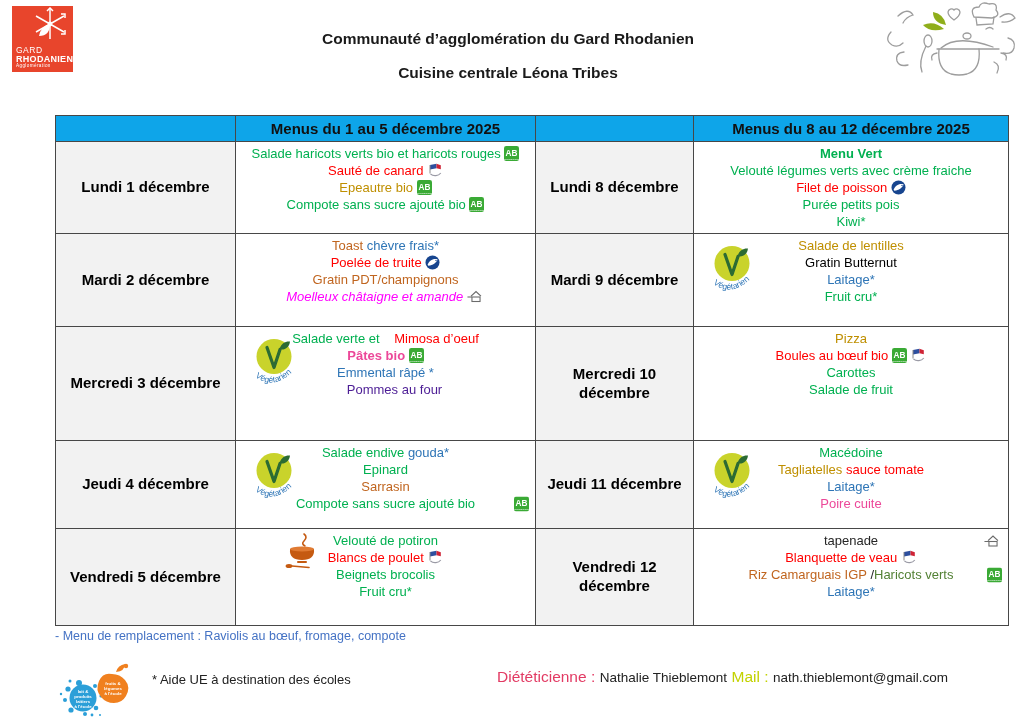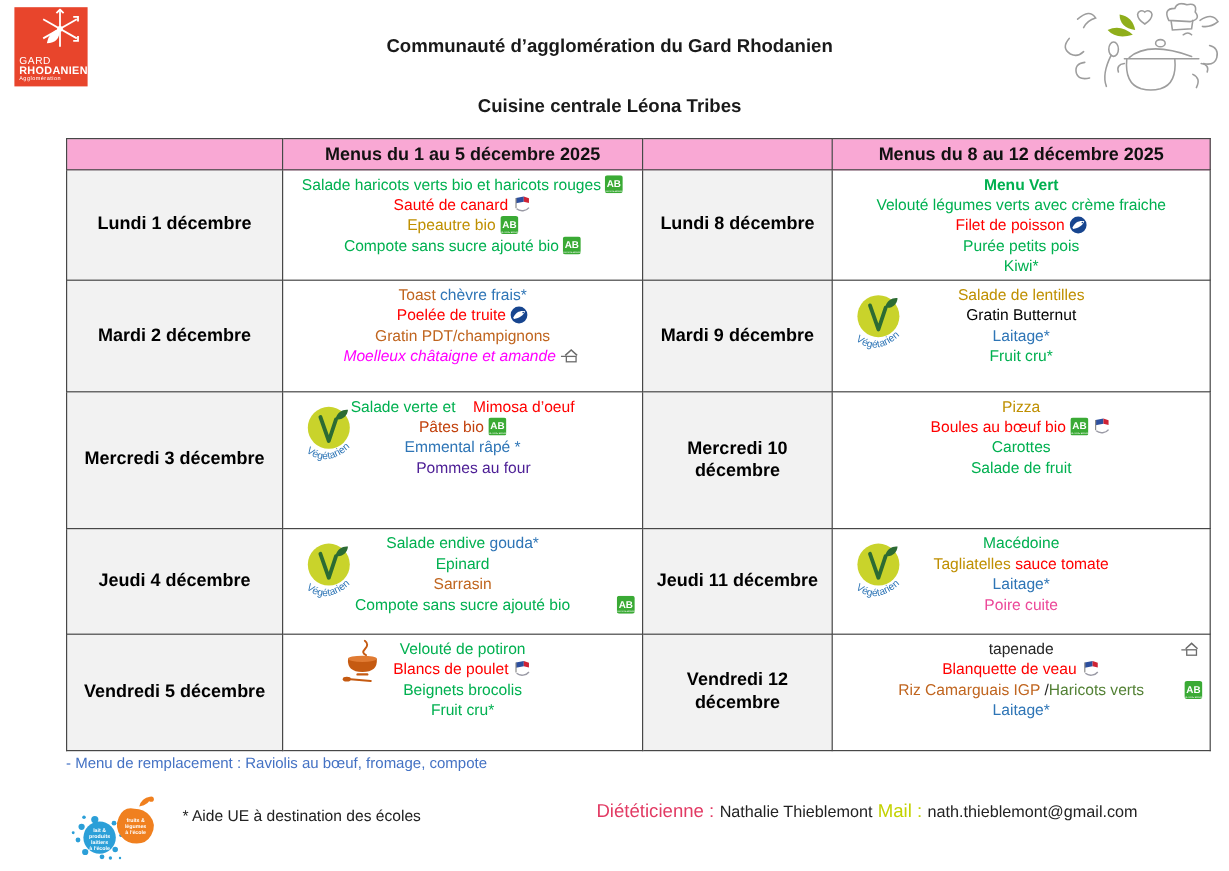--- a/index.html
+++ b/index.html
@@ -13,31 +13,31 @@
     position:absolute;left:12px;top:6px;width:61px;height:66px;
     background:#e8452c;overflow:hidden;
   }
   .logo-star{position:absolute;right:1px;top:1px;}
   .logo-text{position:absolute;left:4px;bottom:3px;color:#fff;line-height:1.05;}
   .logo-text .l1{font-size:8.5px;letter-spacing:.5px;}
   .logo-text .l2{font-size:9px;font-weight:bold;letter-spacing:.3px;}
   .logo-text .l3{font-size:4.6px;letter-spacing:.4px;}
   .doc-title{position:absolute;left:0;top:30px;width:1016px;text-align:center;
     font-size:15.5px;font-weight:bold;color:#1a1a1a;}
-  .doc-subtitle{position:absolute;left:0;top:80px;width:1016px;text-align:center;
+  .doc-subtitle{position:absolute;left:0;top:64px;width:1016px;text-align:center;
     font-size:15.5px;font-weight:bold;color:#1a1a1a;}
   .pot-illu{position:absolute;right:0px;top:2px;}
 
   
   table.menu-table{
     position:absolute;left:55px;top:115px;width:953px;
     border-collapse:collapse;table-layout:fixed;
   }
   .menu-table th,.menu-table td{border:1px solid #474747;}
-  .menu-table thead th{font-size:15px;font-weight:bold;background:#f9a8d4;color:#111;padding:2px 0;}
+  .menu-table thead th{font-size:15px;font-weight:bold;background:#0ea5e9;color:#111;padding:2px 0;}
   .menu-table thead tr{height:26px;}
   .menu-table tbody tr:nth-child(1){height:89px;}
   .menu-table tbody tr:nth-child(2){height:93px;}
   .menu-table tbody tr:nth-child(3){height:114px;}
   .menu-table tbody tr:nth-child(4){height:88px;}
   .menu-table tbody tr:nth-child(5){height:97px;}
   td.day{
     background:#f2f2f2;font-weight:bold;font-size:15px;color:#000;
     text-align:center;vertical-align:middle;padding:0 11px;line-height:1.25;
   }
@@ -209,21 +209,21 @@
         <td class="menu">
           <div class="cellwrap">
             <span class="badge-veg"><svg width="52" height="56" viewBox="0 0 52 56">
                 <circle cx="26" cy="22" r="17.5" fill="#c9d32b"></circle>
                 <path d="M19 13 L26 33 L32 15" stroke="#2c6b33" stroke-width="3.2" fill="none" stroke-linecap="round" stroke-linejoin="round"></path>
                 <path d="M31.5 15 C33 8.5 38 6.5 42 7 C41.5 12.5 37 16 31.8 14.8 Z" fill="#2c6b33"></path>
                 <path id="vgArc2" d="M7 42 Q25 57 46 36" fill="none"></path>
                 <text font-size="8.5" fill="#2e75b6"><textPath href="#vgArc2">Végétarien</textPath></text>
               </svg></span>
             <div class="line"><span style="color:#00b050;">Salade verte et </span><span style="color:#ff0000;margin-left:11px;">Mimosa d’oeuf</span></div>
-            <div class="line"><span style="color:#c2410c;">Pâtes bio</span>&nbsp;<span class="ic"><svg width="15" height="15" viewBox="0 0 20 20">
+            <div class="line"><span style="color:#ec4899;font-weight:bold;">Pâtes bio</span>&nbsp;<span class="ic"><svg width="15" height="15" viewBox="0 0 20 20">
                   <rect width="20" height="20" rx="3" fill="#3aaa35"></rect>
                   <text x="10" y="13" font-size="11" font-weight="bold" fill="#fff" text-anchor="middle">AB</text>
                   <text x="10" y="18.4" font-size="2.6" fill="#fff" text-anchor="middle">AGRICULTURE BIOLOGIQUE</text>
                 </svg></span></div>
             <div class="line"><span style="color:#2e75b6;">Emmental râpé *</span></div>
             <div class="line"><span style="color:#4c1d95;padding-left:18px;">Pommes au four</span></div>
           </div>
         </td>
         <td class="day">Mercredi 10 décembre</td>
         <td class="menu">

